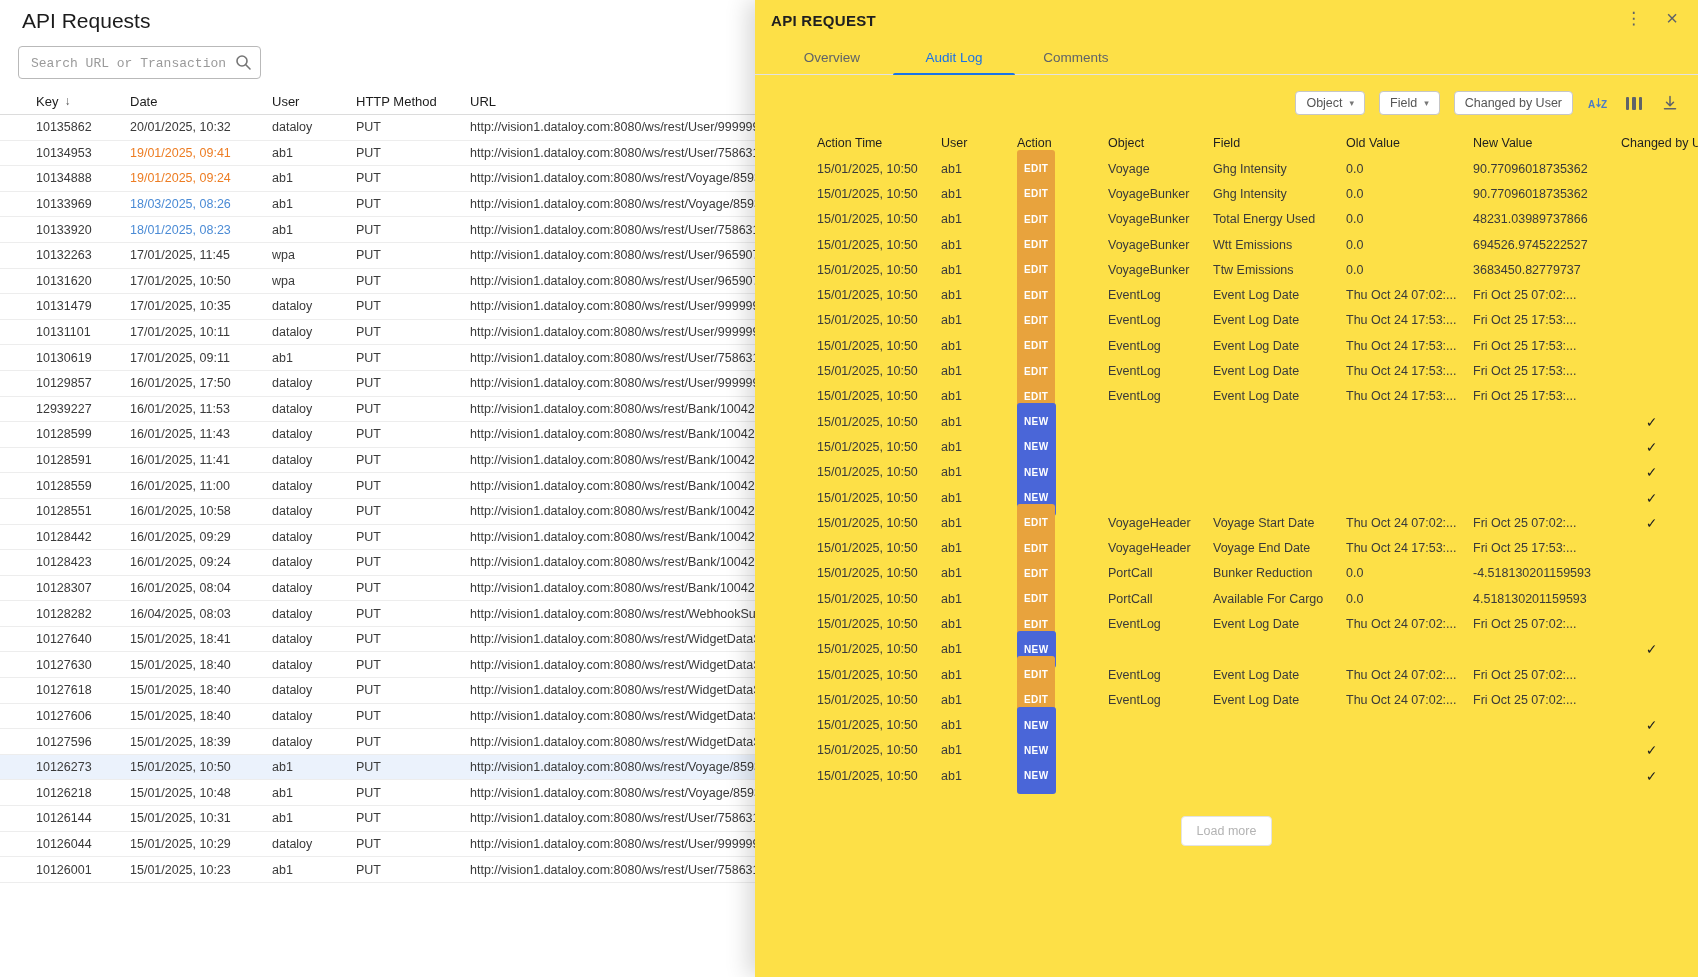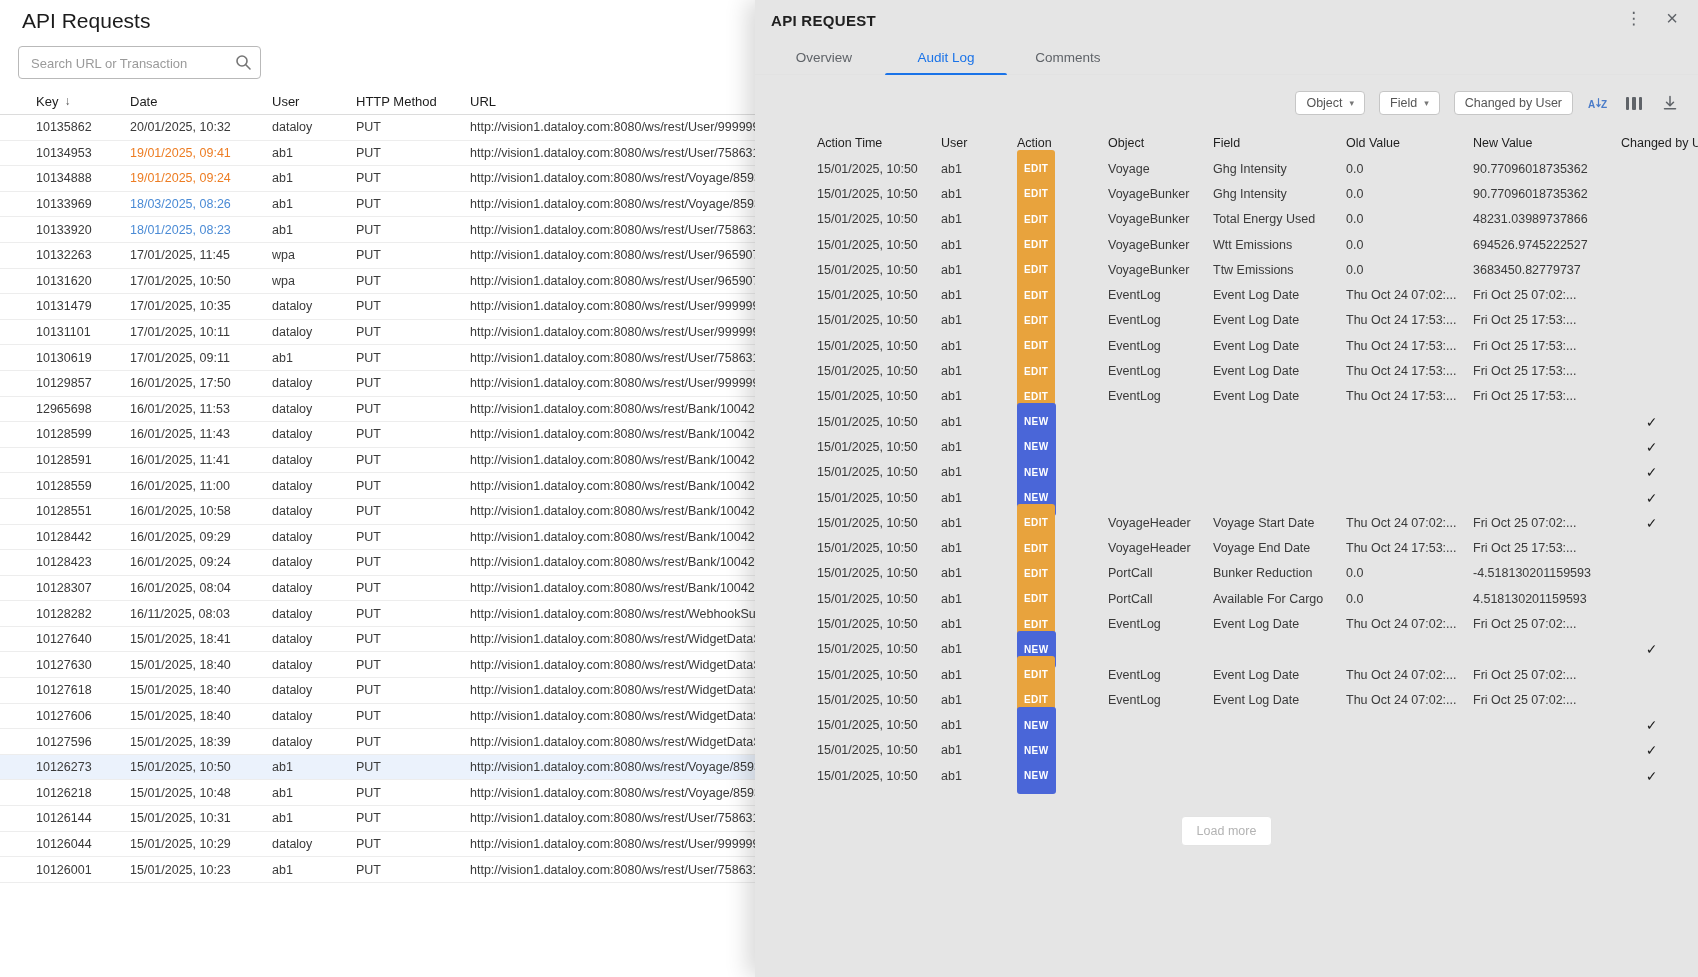--- a/index.html
+++ b/index.html
@@ -5,45 +5,45 @@
   html,body{margin:0;padding:0;}
   body{
     width:1698px;height:977px;position:relative;overflow:hidden;
     background:#fff;font-family:"Liberation Sans",sans-serif;
     -webkit-font-smoothing:antialiased;
   }
   
   .left{position:absolute;inset:0;}
   .page-title{margin:0;position:absolute;left:22px;top:9px;font-size:21px;font-weight:500;color:#1b1b1b;}
   .searchbox{position:absolute;left:18px;top:46px;width:243px;height:33px;border:1px solid #b9b9b9;border-radius:4px;box-sizing:border-box;background:#fff;}
-  .searchbox input{border:none;outline:none;width:198px;height:29px;margin:1px 0 0 10px;font-family:Liberation Sans, sans-serif;font-size:13px;color:#333;background:transparent;}
+  .searchbox input{border:none;outline:none;width:198px;height:29px;margin:1px 0 0 10px;font-family:Liberation Mono, monospace;font-size:13px;color:#333;background:transparent;}
   .searchbox input::placeholder{color:#9a9a9a;}
   .searchbox .sicon{position:absolute;right:8px;top:7px;}
 
   .ltable{position:absolute;left:0;top:88px;right:0;}
   .lhead,.lrow{display:grid;grid-template-columns:94px 142px 84px 114px 1fr;padding-left:36px;align-items:center;white-space:nowrap;}
   .lhead{height:26px;border-bottom:1px solid #dcdcdc;font-size:13px;font-weight:500;color:#1c1c1c;}
   .lhead > div{display:flex;align-items:center;cursor:pointer;}
   .sortglyph{font-size:12px;color:#555;margin-left:6px;}
   .lrow{height:24.6px;border-bottom:1px solid #ededed;font-size:12.5px;color:#3a3a3a;cursor:pointer;}
   .lrow > div{overflow:hidden;}
   .selected{background:var(--selected-row-bg,#EBF2FC);}
   .orange{color:var(--date-orange,#ED7D23);}
   .blue{color:var(--date-blue,#4B8BD5);}
 
   
-  .panel{position:absolute;top:0;bottom:0;left:755px;right:0;background:#e5e5e5;z-index:5;
+  .panel{position:absolute;top:0;bottom:0;left:755px;right:0;background:#fde047;z-index:5;
          box-shadow:-7px 0 22px rgba(0,0,0,0.16);}
   .phead{position:relative;height:40px;}
   .phead h2{margin:0;position:absolute;left:16px;top:12px;font-size:15px;font-weight:700;letter-spacing:.3px;color:#202020;}
   .picons{position:absolute;right:20px;top:8px;display:flex;gap:24px;align-items:center;}
   .kebab{font-size:17px;color:#5f6368;cursor:pointer;line-height:1;}
   .closex{font-size:20px;color:#5f6368;cursor:pointer;line-height:1;}
 
-  .tabs{display:flex;padding-left:8px;height:34px;border-bottom:1px solid #e2e2e2;}
+  .tabs{display:flex;padding-left:16px;height:34px;border-bottom:1px solid #e2e2e2;}
   .tab{width:122px;display:flex;align-items:center;justify-content:center;font-size:13.5px;font-weight:500;color:#5f6368;position:relative;cursor:pointer;}
   .tab.active{color:var(--active-tab,#1A73E8);}
   .tab.active::after{content:"";position:absolute;left:0;right:0;bottom:-1px;height:2.5px;background:var(--active-tab,#1A73E8);border-radius:2px 2px 0 0;}
 
   .filters{display:flex;justify-content:flex-end;align-items:center;gap:14px;margin:15px 17px 0 0;height:26px;}
   .chip{display:flex;align-items:center;gap:7px;height:24px;padding:0 10px;border:1px solid #c6c6c6;border-radius:4px;font-size:12.5px;color:#555;cursor:pointer;box-sizing:border-box;background:#fff;}
   .chev{font-size:9px;color:#777;}
   .icon-btn{display:flex;align-items:center;justify-content:center;width:22px;height:22px;cursor:pointer;}
   .colbars{display:flex;gap:3px;}
   .colbars i{width:3.5px;height:13px;background:#5f6368;border-radius:1px;}
@@ -182,21 +182,21 @@
 
         <div class="lrow">
           <div>10129857</div>
           <div>16/01/2025, 17:50</div>
           <div>dataloy</div>
           <div>PUT</div>
           <div>http://vision1.dataloy.com:8080/ws/rest/User/999999</div>
         </div>
 
         <div class="lrow">
-          <div>12965698</div>
+          <div>12939227</div>
           <div>16/01/2025, 11:53</div>
           <div>dataloy</div>
           <div>PUT</div>
           <div>http://vision1.dataloy.com:8080/ws/rest/Bank/10042</div>
         </div>
 
         <div class="lrow">
           <div>10128599</div>
           <div>16/01/2025, 11:43</div>
           <div>dataloy</div>
@@ -247,21 +247,21 @@
         <div class="lrow">
           <div>10128307</div>
           <div>16/01/2025, 08:04</div>
           <div>dataloy</div>
           <div>PUT</div>
           <div>http://vision1.dataloy.com:8080/ws/rest/Bank/10042</div>
         </div>
 
         <div class="lrow">
           <div>10128282</div>
-          <div>16/11/2025, 08:03</div>
+          <div>16/04/2025, 08:03</div>
           <div>dataloy</div>
           <div>PUT</div>
           <div>http://vision1.dataloy.com:8080/ws/rest/WebhookSub</div>
         </div>
 
         <div class="lrow">
           <div>10127640</div>
           <div>15/01/2025, 18:41</div>
           <div>dataloy</div>
           <div>PUT</div>

